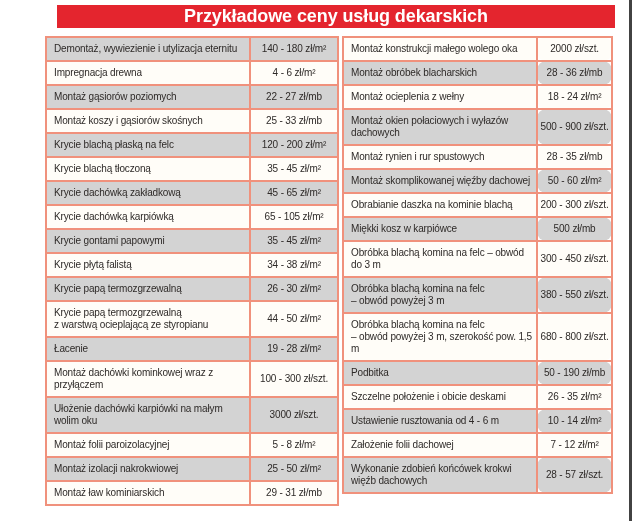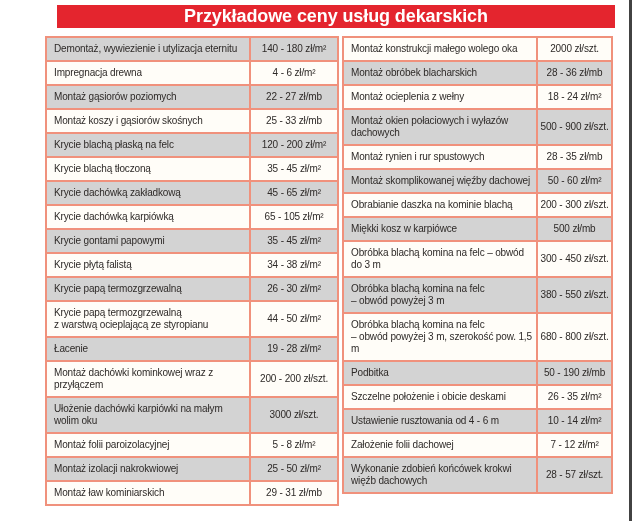--- a/index.html
+++ b/index.html
@@ -52,21 +52,21 @@
     white-space:pre-line;
   }
   .price-table td.price{
     padding:5px 2px;
     text-align:center;
     white-space:nowrap;
   }
   #table-left td.service{width:204px;}
   #table-left td.price{width:88px;margin-left:21px;}
   #table-right td.service{width:158px;}
-  #table-right td.price{width:61px;}
+  #table-right td.price{width:61px;border-radius:9px;}
   
   #table-left tr:nth-child(odd) td{background:var(--row-gray);}
   #table-left tr:nth-child(even) td{background:var(--row-white);}
   #table-right tr:nth-child(odd) td{background:var(--row-white);}
   #table-right tr:nth-child(even) td{background:var(--row-gray);}
 </style>
 </head>
 <body>
 
 <div class="title-bar">Przykładowe ceny usług dekarskich</div>
@@ -121,21 +121,21 @@
         <td class="service">Krycie papą termozgrzewalną
 z warstwą ocieplającą ze styropianu</td>
         <td class="price">44 - 50 zł/m²</td>
       </tr>
       <tr>
         <td class="service">Łacenie</td>
         <td class="price">19 - 28 zł/m²</td>
       </tr>
       <tr>
         <td class="service">Montaż dachówki kominkowej wraz z przyłączem</td>
-        <td class="price">200 - 200 zł/szt.</td>
+        <td class="price">100 - 300 zł/szt.</td>
       </tr>
       <tr>
         <td class="service">Ułożenie dachówki karpiówki na małym wolim oku</td>
         <td class="price">3000 zł/szt.</td>
       </tr>
       <tr>
         <td class="service">Montaż folii paroizolacyjnej</td>
         <td class="price">5 - 8 zł/m²</td>
       </tr>
       <tr>

